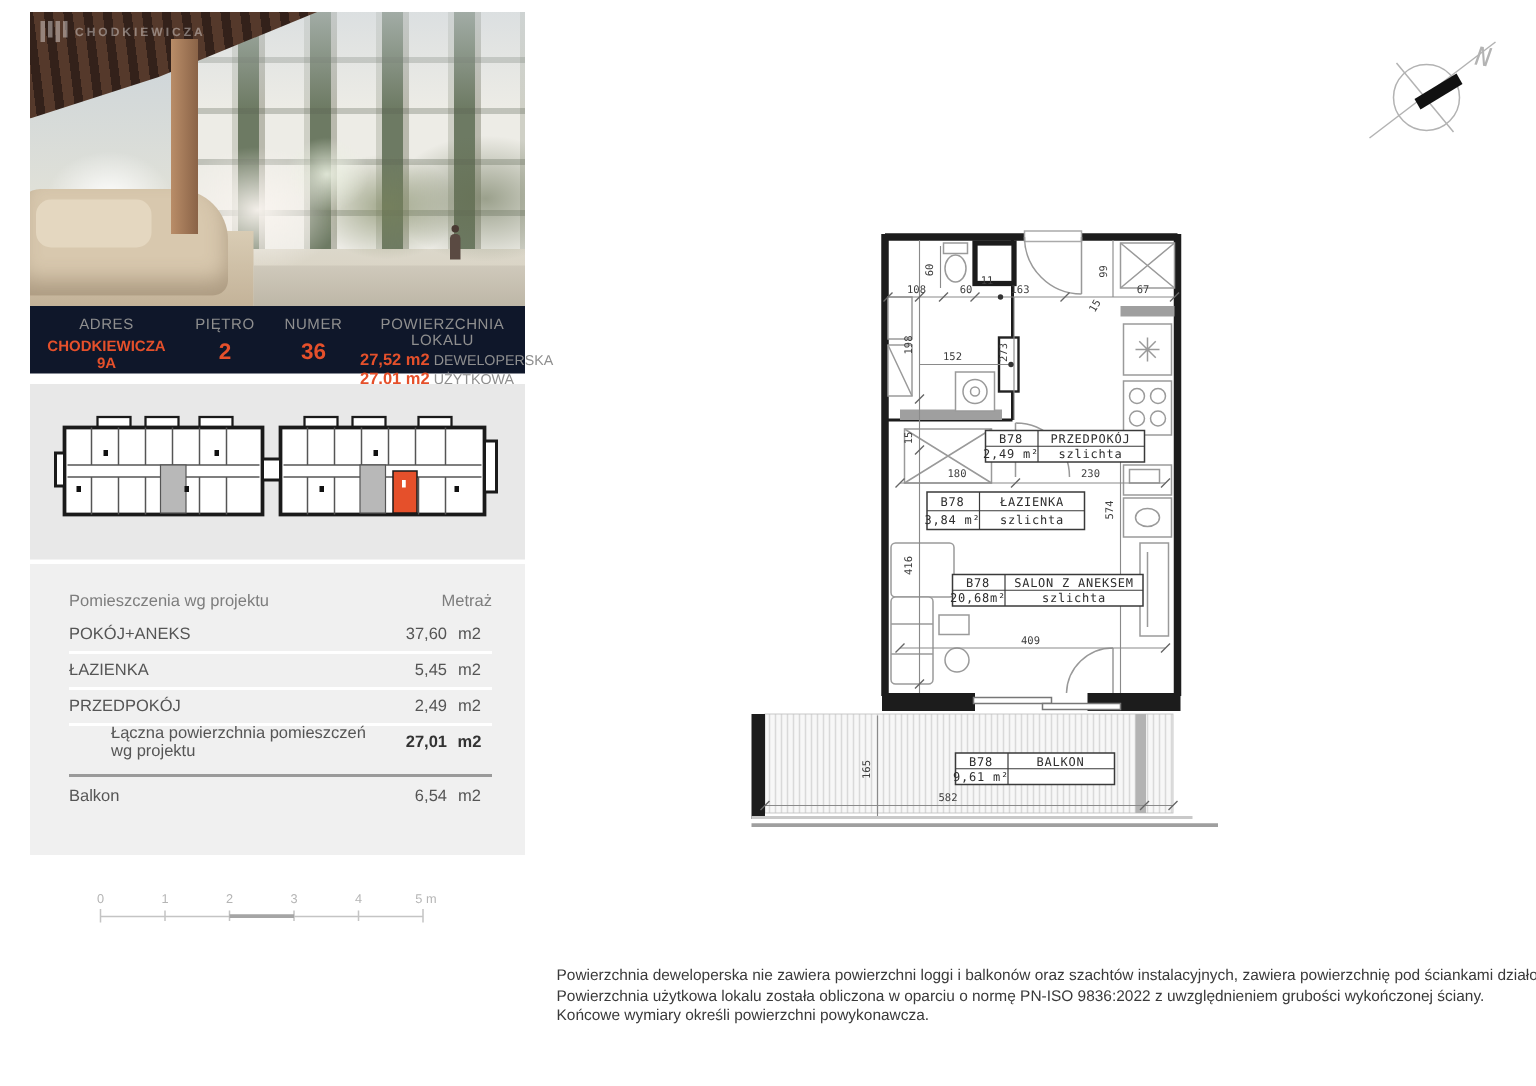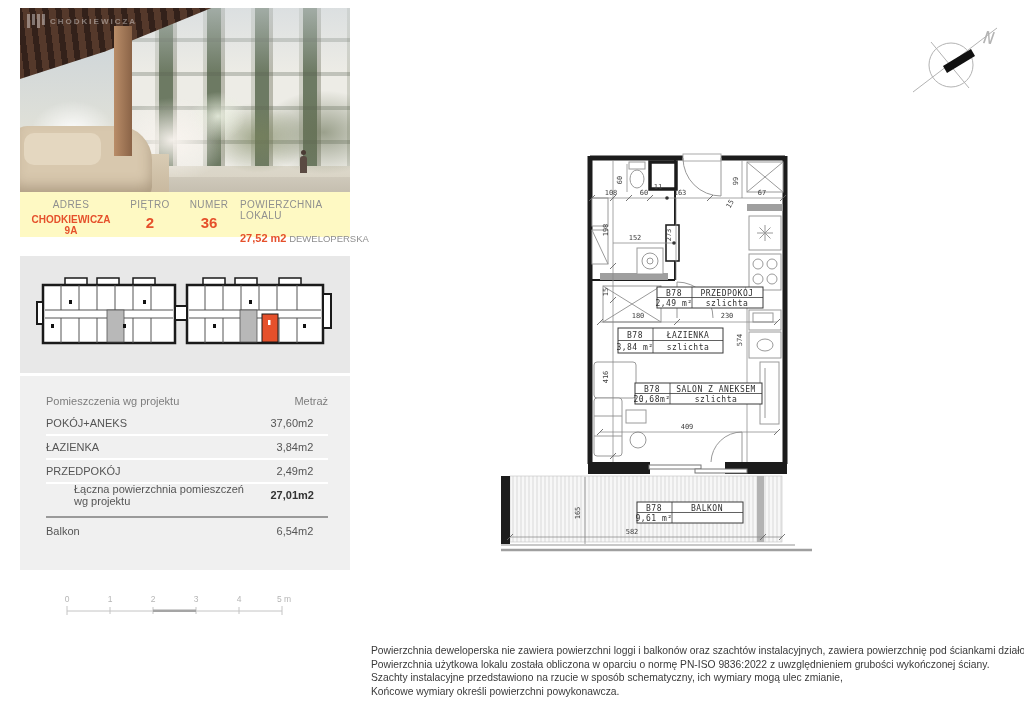--- a/index.html
+++ b/index.html
@@ -37,39 +37,39 @@
      background:#e4d7c0;border-radius:10px;}
   .person{position:absolute;right:13%;bottom:16%;width:7px;height:17px;background:#5a4a42;border-radius:3px 3px 0 0;}
   .person:before{content:"";position:absolute;left:1px;top:-6px;width:5px;height:5px;border-radius:50%;background:#4a3b34;}
   .watermark{position:absolute;left:7px;top:6px;display:flex;align-items:center;opacity:.38;}
   .wm-bars{display:flex;gap:2px;margin-right:5px;}
   .wm-bars i{display:block;width:3px;background:#fff;}
   .wm-bars i:nth-child(1){height:14px;} .wm-bars i:nth-child(2){height:11px;}
   .wm-bars i:nth-child(3){height:14px;} .wm-bars i:nth-child(4){height:11px;}
   .wm-text{color:#fff;font-size:8px;letter-spacing:2px;font-weight:bold;}
 
-  .header-strip{position:absolute;left:20px;top:192px;width:330px;height:45px;background:#fef9c3;
+  .header-strip{position:absolute;left:20px;top:204px;width:330px;height:45px;background:#0f172a;
       display:grid;grid-template-columns:102px 56px 62px 110px;}
   .hs-col{text-align:center;}
   .hs-label{font-size:10px;color:#8f8f8f;margin-top:7px;letter-spacing:.4px;}
   .hs-addr{font-size:10px;font-weight:bold;line-height:11px;margin-top:4px;}
   .hs-big{font-size:15px;font-weight:bold;margin-top:4px;}
   .hs-areas{text-align:left;}
-  .hs-area-line{font-size:9.5px;color:#8f8f8f;margin-top:11px;white-space:nowrap;}
+  .hs-area-line{font-size:9.5px;color:#8f8f8f;margin-top:1px;white-space:nowrap;}
   .hs-area-line b{font-size:11px;}
   .accent{color:#e5502b;}
 
   .mini-section{position:absolute;left:20px;top:256px;width:330px;height:117px;background:#e8e8e8;}
   .table-section{position:absolute;left:20px;top:376px;width:330px;height:194px;background:#f0f0f0;}
 
   .rt{position:absolute;left:26px;right:22px;top:14px;font-size:11px;color:#555;}
   .rt-row{display:flex;align-items:center;height:22px;}
   .rt-row .lbl{flex:1;}
   .rt-row .val{width:44px;text-align:right;}
-  .rt-row .unit{width:30px;text-align:left;}
+  .rt-row .unit{width:30px;text-align:center;}
   .rt-head{color:#7d7d7d;}
   .rt-line{border-bottom:2px solid #fff;}
   .rt-total{font-weight:bold;color:#333;margin-left:28px;}
   .rt-dark-sep{border-top:2px solid #9a9a9a;margin-top:10px;}
   .rt-balkon{margin-top:2px;}
 
   .scalebar{position:absolute;left:32px;top:216px;}
   .sb-label{fill:#b5b5b5;font-size:8.5px;font-family:"Liberation Sans",sans-serif;}
   .sb-line{stroke:#c4c4c4;stroke-width:1;}
   .sb-dark{fill:#a5a5a5;}
@@ -141,21 +141,21 @@
     </div>
     <div class="hs-col">
       <div class="hs-label">PIĘTRO</div>
       <div class="hs-big accent">2</div>
     </div>
     <div class="hs-col">
       <div class="hs-label">NUMER</div>
       <div class="hs-big accent">36</div>
     </div>
     <div class="hs-col hs-areas">
-      <div class="hs-label" style="text-align:left;">POWIERZCHNIA LOKALU</div>
+      <div class="hs-label" style="text-align:center;">POWIERZCHNIA LOKALU</div>
       <div class="hs-area-line"><b class="accent">27,52 m2</b> <span>DEWELOPERSKA</span></div>
       <div class="hs-area-line"><b class="accent">27,01 m2</b> <span>UŻYTKOWA</span></div>
     </div>
   </div>
 
   <div class="mini-section">
     <svg width="300" height="90" viewBox="0 0 300 90" style="position:absolute;left:15px;top:14px;">
 
       <g>
         <rect class="mb-wall" stroke-width="1.5" x="30" y="8" width="22" height="8"></rect>
@@ -203,21 +203,21 @@
         <span class="lbl">Pomieszczenia wg projektu</span>
         <span>Metraż</span>
       </div>
       <div class="rt-row rt-line">
         <span class="lbl">POKÓJ+ANEKS</span>
         <span class="val">37,60</span>
         <span class="unit">m2</span>
       </div>
       <div class="rt-row rt-line">
         <span class="lbl">ŁAZIENKA</span>
-        <span class="val">3,84</span>
+        <span class="val">5,45</span>
         <span class="unit">m2</span>
       </div>
       <div class="rt-row rt-line">
         <span class="lbl">PRZEDPOKÓJ</span>
         <span class="val">2,49</span>
         <span class="unit">m2</span>
       </div>
       <div class="rt-row rt-total">
         <span class="lbl" style="font-weight:normal;color:#555;">Łączna powierzchnia pomieszczeń wg projektu</span>
         <span class="val">27,01</span>
@@ -409,17 +409,16 @@
       <line class="cmp-thin" x1="28" y1="30" x2="66" y2="76"></line>
       <circle class="cmp-thin" cx="48" cy="53" r="22"></circle>
       <path d="M40 54 L68 37 L72 44 L44 61 Z" fill="#111"></path>
       <text class="cmp-n" x="80" y="31" transform="rotate(8 80 31)">N</text>
     </svg>
   </div>
 
   <div class="disclaimer">
     <div>Powierzchnia deweloperska nie zawiera powierzchni loggi i balkonów oraz szachtów instalacyjnych, zawiera powierzchnię pod ściankami działowymi</div>
     <div>Powierzchnia użytkowa lokalu została obliczona w oparciu o normę PN-ISO 9836:2022 z uwzględnieniem grubości wykończonej ściany.</div>
-    <div>Szachty instalacyjne przedstawiono na rzucie w sposób schematyczny, ich wymiary mogą ulec zmianie,</div>
     <div>Końcowe wymiary określi powierzchni powykonawcza.</div>
   </div>
 
 </div>
 
 </body></html>

